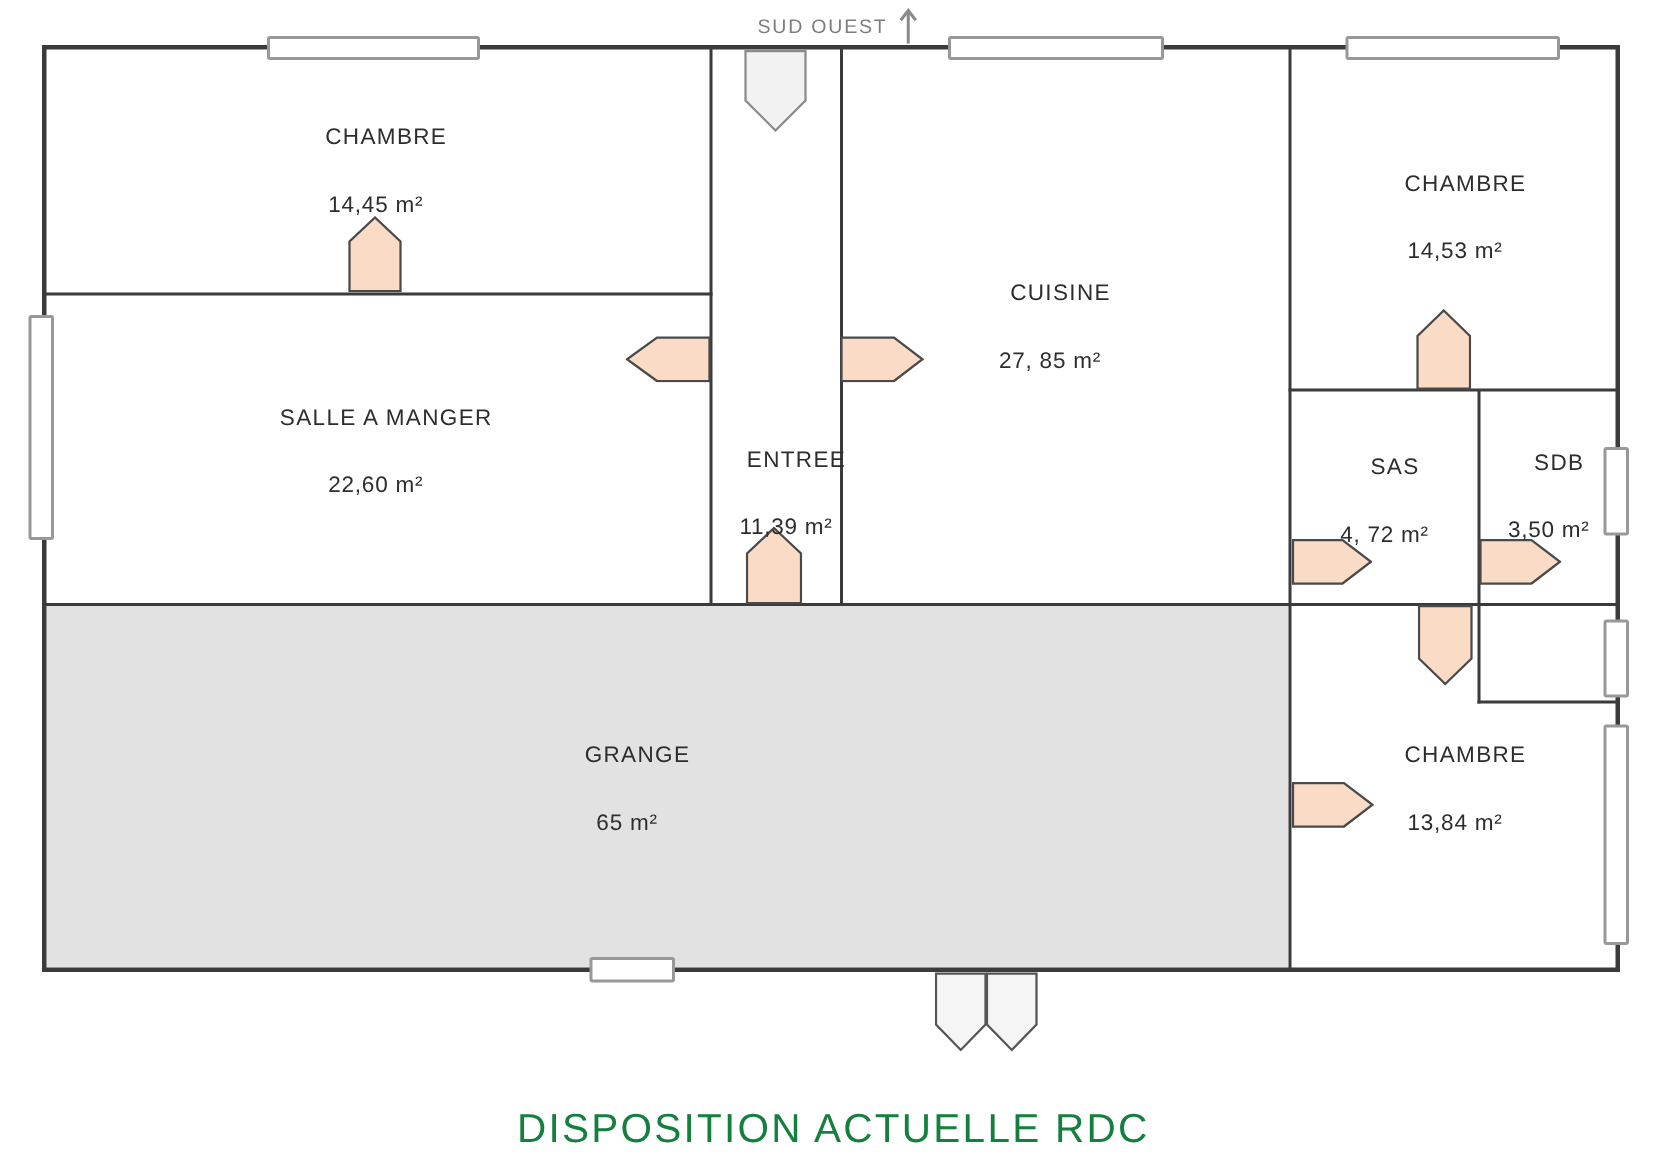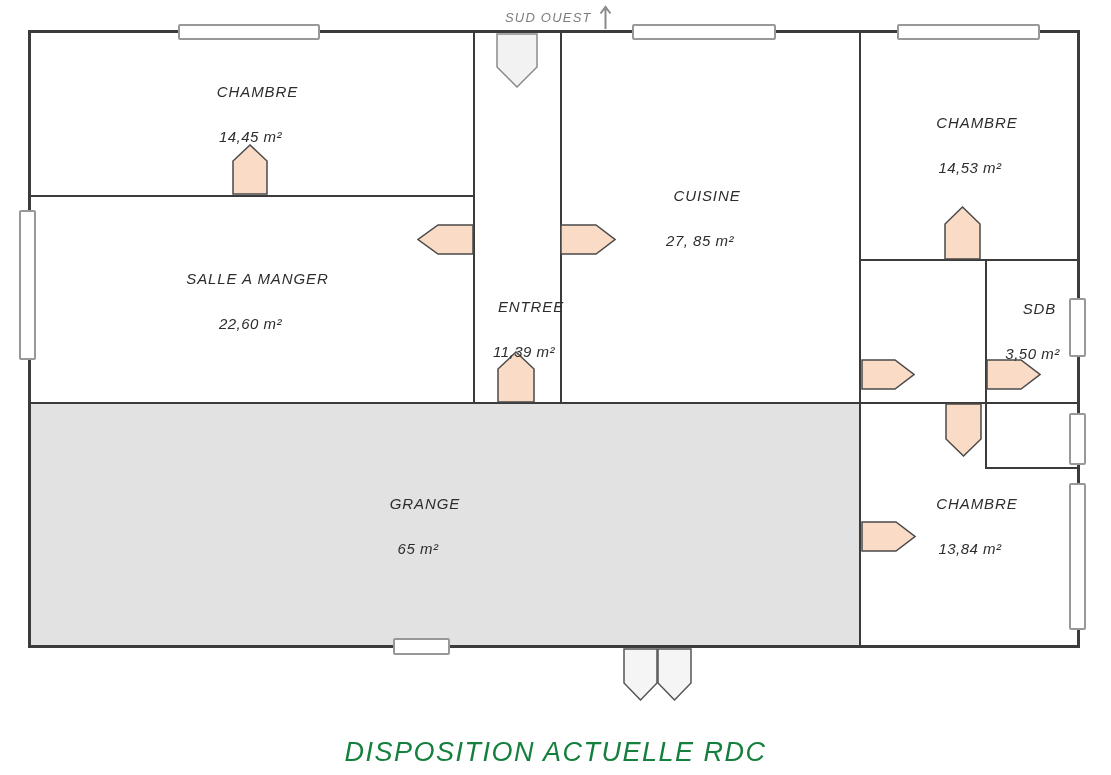--- a/index.html
+++ b/index.html
@@ -1,18 +1,18 @@
 <!DOCTYPE html>
 <html><head>
 <meta charset="utf-8">
 <style>
   * { margin:0; padding:0; box-sizing:border-box; }
   html,body { background:#ffffff; }
   body { font-family:"Liberation Sans", sans-serif; }
-  .canvas { position:relative; width:1111px; height:775px; background:#fff; overflow:hidden;font-style:italic; }
+  .canvas { position:relative; width:1111px; height:775px; background:#fff; overflow:hidden; }
 
   .room-fill { position:absolute; background:#e2e2e2; }
   .wall { position:absolute; background:#3b3b3b; }
 
   .window { position:absolute; background:#ffffff; border:2px solid #989898; border-radius:2px; }
 
   .door { position:absolute; display:block; }
 
   .room-label { position:absolute; text-align:center; color:#2d2d2d; }
   .room-name { font-size:15px; letter-spacing:0.9px;margin-left:14px; }
@@ -118,20 +118,24 @@
   <div class="room-label" style="left:560px;top:187px;width:280px">
     <div class="room-name">CUISINE</div>
     <div class="room-area">27, 85 m²</div>
   </div>
 
   <div class="room-label" style="left:860px;top:114px;width:220px">
     <div class="room-name">CHAMBRE</div>
     <div class="room-area">14,53 m²</div>
   </div>
 
+  <div class="room-label" style="left:861px;top:303px;width:124px">
+    <div class="room-name">SAS</div>
+    <div class="room-area">4, 72 m²</div>
+  </div>
 
   <div class="room-label" style="left:985px;top:300px;width:95px">
     <div class="room-name">SDB</div>
     <div class="room-area">3,50 m²</div>
   </div>
 
 
   <div class="room-label" style="left:860px;top:495px;width:220px">
     <div class="room-name">CHAMBRE</div>
     <div class="room-area">13,84 m²</div>

